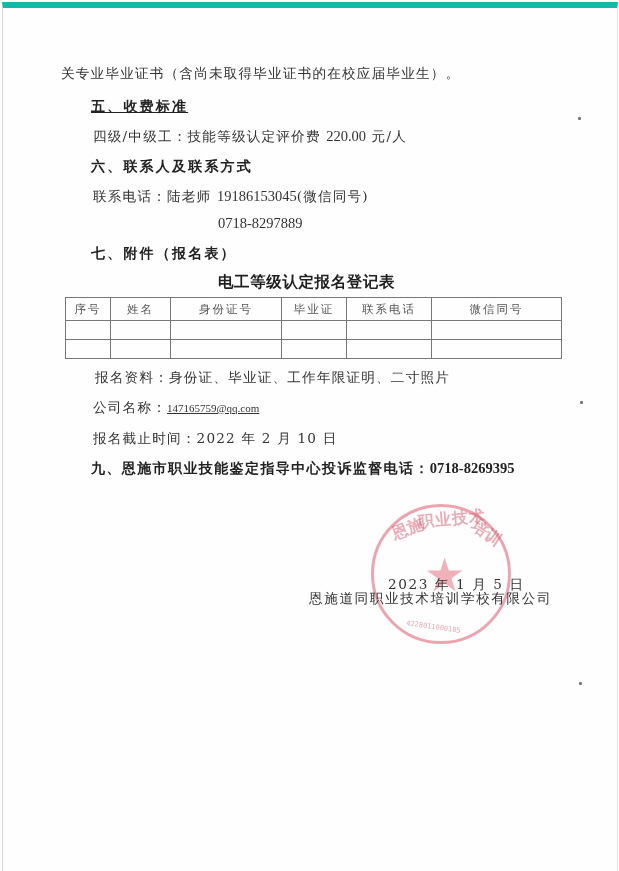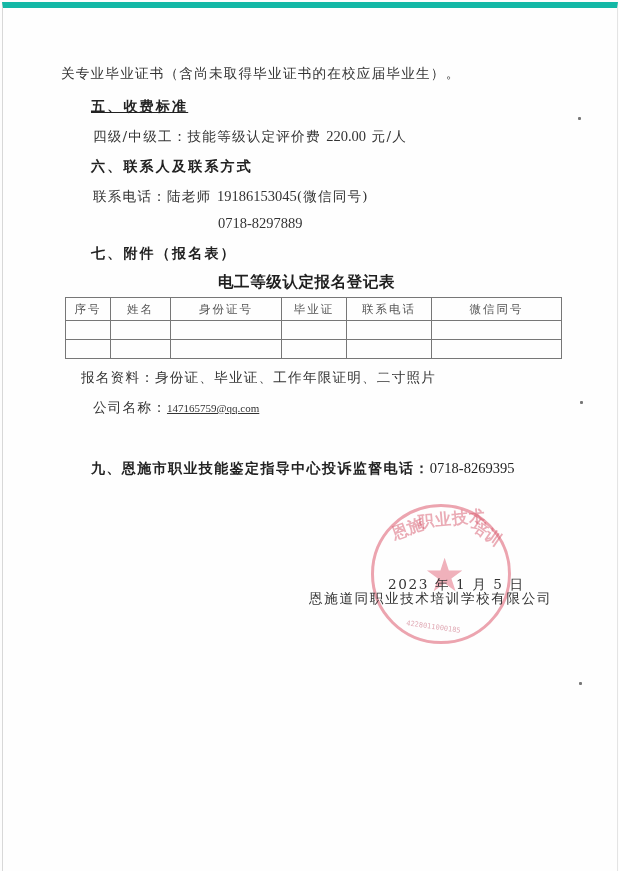--- a/index.html
+++ b/index.html
@@ -72,27 +72,30 @@
         <td></td>
         <td></td>
         <td></td>
         <td></td>
         <td></td>
         <td></td>
       </tr>
     </tbody>
   </table>
 
-  <div class="line" style="left:78px; top:361px;">报名资料：身份证、毕业证、工作年限证明、二寸照片</div>
+  <div class="line" style="left:92px; top:361px;">报名资料：身份证、毕业证、工作年限证明、二寸照片</div>
   <div class="line" style="left:90px; top:391px;">
     <span>公司名称：</span><span class="email">147165759@qq.com</span>
   </div>
+  <div class="line" style="left:90px; top:422px;">
+    <span>报名截止时间：</span><span>2022 年 2 月 10 日</span>
+  </div>
 
   <div class="line heading" style="left:88px; top:452px; letter-spacing:1.4px;">
-    <span>九、恩施市职业技能鉴定指导中心投诉监督电话：</span><span class="num" style="font-weight:normal;">0718-8269395</span>
+    <span>九、恩施市职业技能鉴定指导中心投诉监督电话：</span><span class="num" style="font-weight:bold;">0718-8269395</span>
   </div>
 
   <div class="stamp">
     <div class="stamp-text" style="left:18px; top:12px; transform:rotate(-20deg);">恩施</div>
     <div class="stamp-text" style="left:44px; top:2px; transform:rotate(-5deg); letter-spacing:1px;">职业技术</div>
     <div class="stamp-text" style="left:96px; top:16px; transform:rotate(35deg);">培训</div>
     <div class="stamp-star">★</div>
     <div class="stamp-code" style="left:32px; top:116px; transform:rotate(8deg);">4228011000185</div>
   </div>
 

